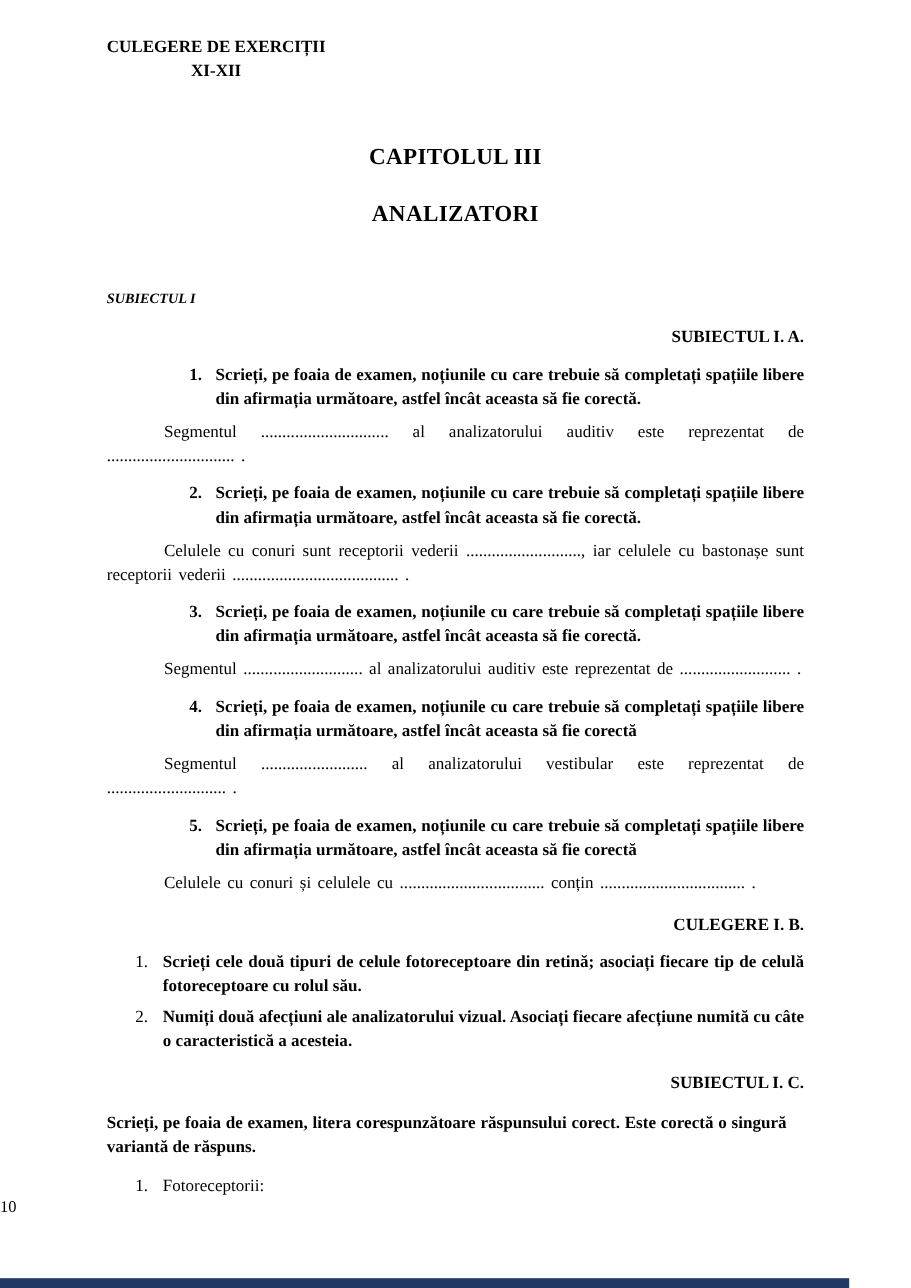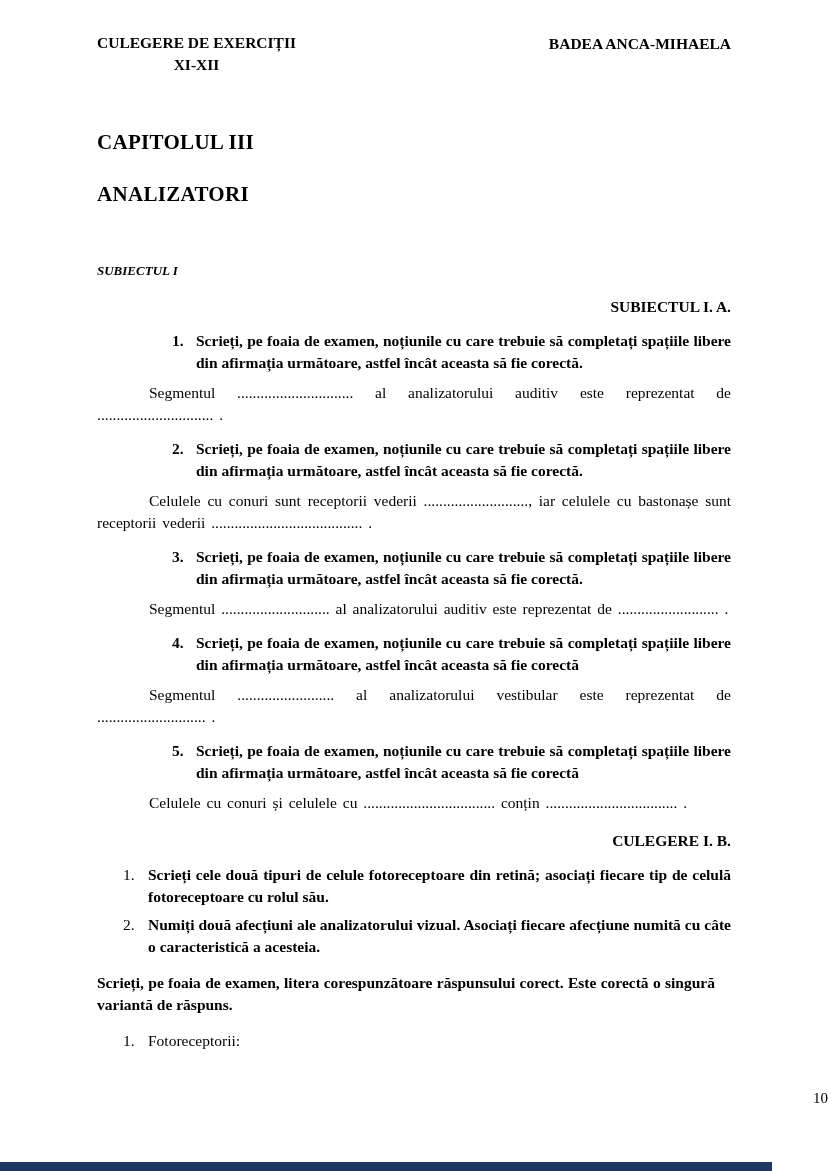--- a/index.html
+++ b/index.html
@@ -20,21 +20,21 @@
   .header {
     display: flex;
     justify-content: space-between;
     align-items: flex-start;
     font-weight: bold;
     font-size: 15.5px;
   }
   .header-left { text-align: center; }
   .header-right { text-align: right; padding-top: 1px; }
   .title {
-    text-align: left;
+    text-align: center;
     font-weight: bold;
     font-size: 21px;
     margin: 0;
     letter-spacing: 0.3px;
   }
   .title.first { margin-top: 52px; }
   .title.second { margin-top: 22px; }
   .h-sub-i {
     font-weight: bold;
     font-style: italic;
@@ -72,21 +72,21 @@
     text-align: justify;
     margin: 14px 16px 14px 0;
   }
   .b-list { margin-top: 12px; margin-bottom: 10px; }
   .c-list { margin-top: 12px; }
   .page-number {
     position: absolute;
     left: 0;
     width: 100%;
     bottom: 62px;
-    text-align: right;
+    text-align: left;
     font-size: 15px;
   }
   .bottom-bar {
     position: absolute;
     left: 0;
     bottom: 0;
     width: 772px;
     height: 9px;
     background: #1f3864;
   }
@@ -94,21 +94,20 @@
 </head>
 <body>
 
 <div class="page">
 
   <div class="header">
     <div class="header-left">
       <div>CULEGERE DE EXERCIȚII</div>
       <div>XI-XII</div>
     </div>
-    <div class="header-right">BADEA ANCA-MIHAELA</div>
   </div>
 
   <div class="title first">CAPITOLUL III</div>
   <div class="title second">ANALIZATORI</div>
 
   <div class="h-sub-i">SUBIECTUL I</div>
 
   <div class="h-section">SUBIECTUL I. A.</div>
 
   <div class="instr-item">
@@ -147,20 +146,21 @@
     <div class="b-item">
       <span class="num">1.</span>
       <div class="txt">Scrieți cele două tipuri de celule fotoreceptoare din retină; asociați fiecare tip de celulă fotoreceptoare cu rolul său.</div>
     </div>
     <div class="b-item">
       <span class="num">2.</span>
       <div class="txt">Numiți două afecțiuni ale analizatorului vizual. Asociați fiecare afecțiune numită cu câte o caracteristică a acesteia.</div>
     </div>
   </div>
 
+  <div class="h-section">SUBIECTUL I. C.</div>
 
   <p class="c-intro">Scrieți, pe foaia de examen, litera corespunzătoare răspunsului corect. Este corectă o singură variantă de răspuns.</p>
 
   <div class="c-list">
     <div class="c-item">
       <span class="num">1.</span>
       <div class="txt">Fotoreceptorii:</div>
     </div>
   </div>
 

